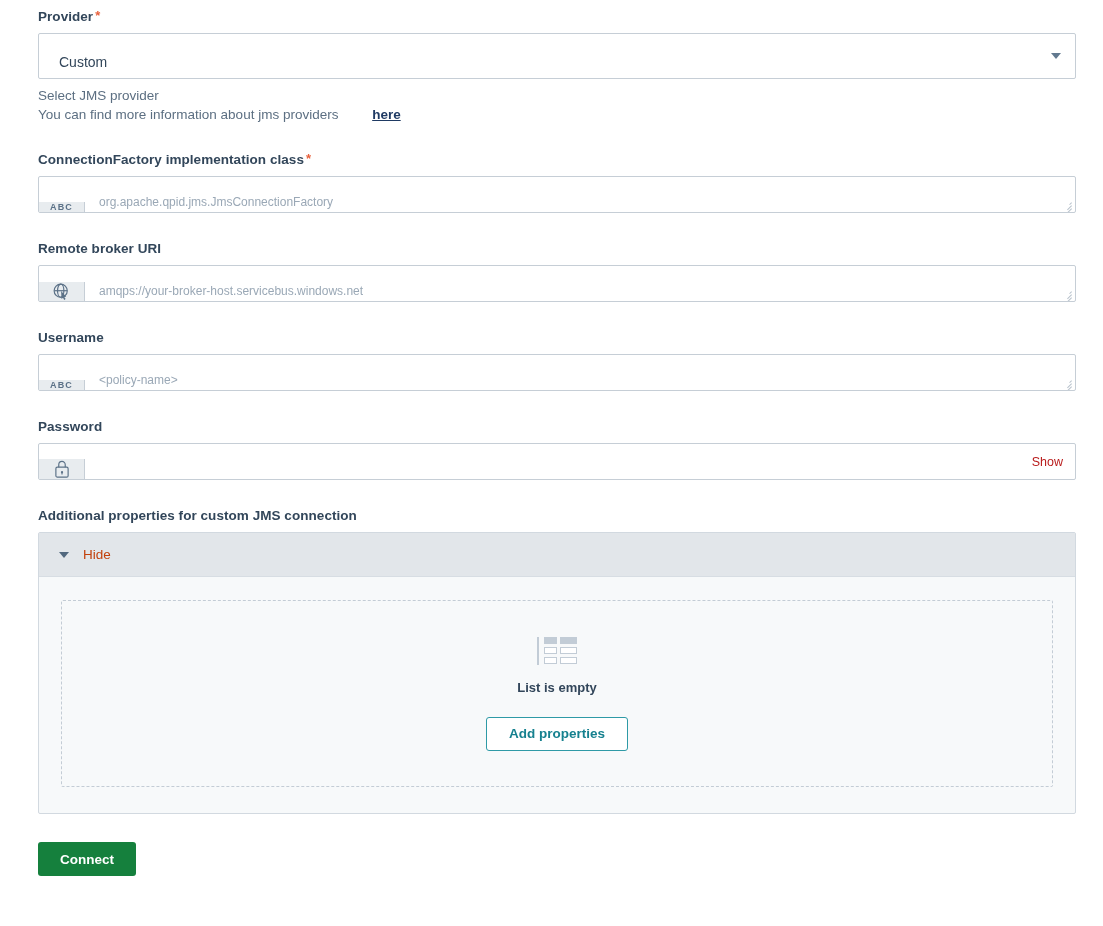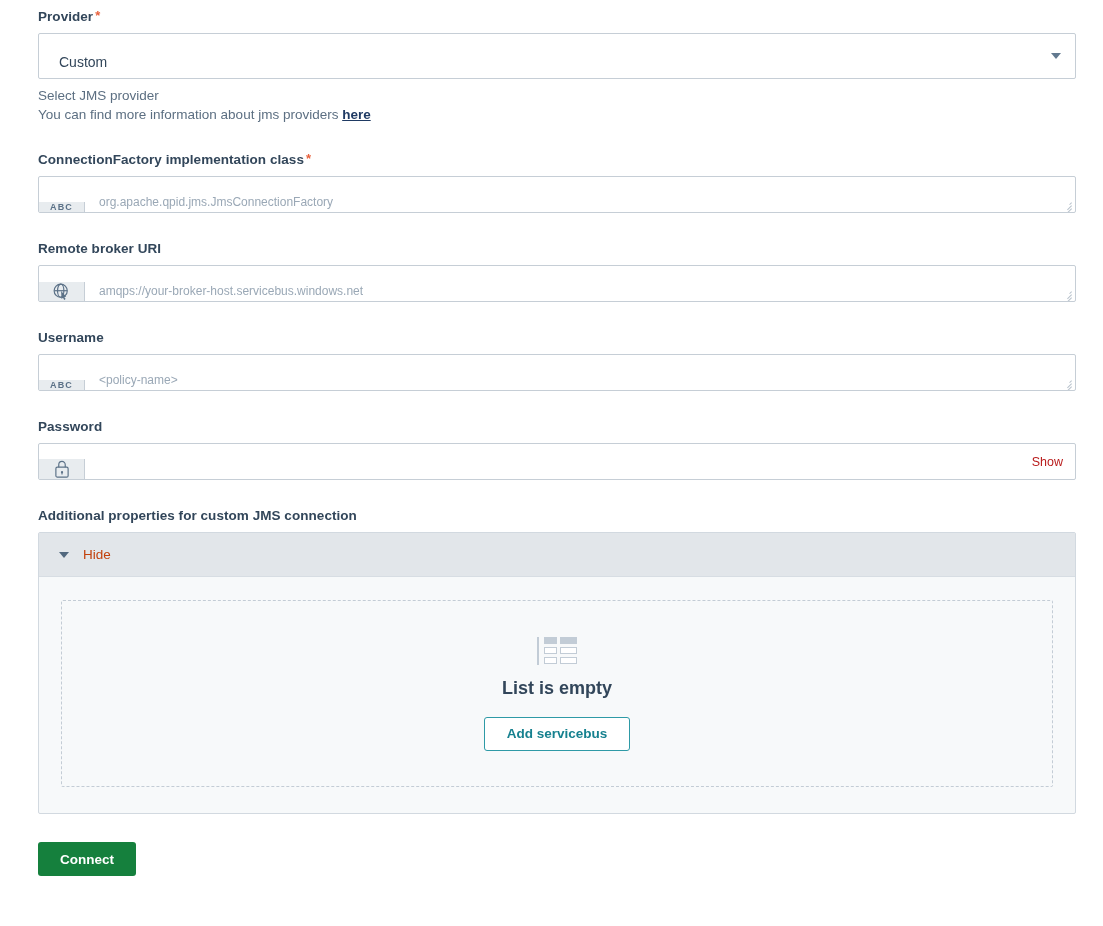--- a/index.html
+++ b/index.html
@@ -76,20 +76,21 @@
     color: #5c6f82;
     line-height: 19px;
     margin-top: 7px;
   }
   .help-text + .help-text { margin-top: 0px; }
   .help-link {
     color: #1f3a63;
     text-decoration: underline;
     font-weight: bold;
     cursor: pointer;
+    margin-left: 30px;
   }
 
   
   .input-group {
     display: flex;
     align-items: flex-end;
     border: 1px solid #c6ced6;
     border-radius: 2px;
     background: #fff;
     height: 37px;
@@ -207,21 +208,21 @@
     width: 2px; height: 28px;
     background: #c2ccd6;
   }
   .empty-icon .cell {
     position: absolute;
     box-sizing: border-box;
   }
   .empty-icon .cell.fill { background: #c2ccd6; }
   .empty-icon .cell.out  { border: 1.5px solid #c2ccd6; background: #fff; }
   .empty-title {
-    font-size: 18px;
+    font-size: 13px;
     font-weight: bold;
     color: #32465a;
     line-height: 18px;
     margin-bottom: 20px;
   }
 
   .btn-outline {
     background: #ffffff;
     border: 1px solid #2e9aa6;
     color: #16818f;
@@ -364,21 +365,21 @@
             <div class="empty-icon">
               <span class="bar-v"></span>
               <span class="cell fill" style="left:7px;  top:0px;  width:13px; height:7px;"></span>
               <span class="cell fill" style="left:23px; top:0px;  width:17px; height:7px;"></span>
               <span class="cell out" style="left:7px;  top:10px; width:13px; height:7px;"></span>
               <span class="cell out" style="left:23px; top:10px; width:17px; height:7px;"></span>
               <span class="cell out" style="left:7px;  top:20px; width:13px; height:7px;"></span>
               <span class="cell out" style="left:23px; top:20px; width:17px; height:7px;"></span>
             </div>
             <div class="empty-title">List is empty</div>
-            <button class="btn-outline">Add servicebus</button>
+            <button class="btn-outline">Add properties</button>
           </div>
         </div>
       </div>
     </div>
 
     <div class="footer">
       <button class="btn-primary">Connect</button>
     </div>
 
   </div>

